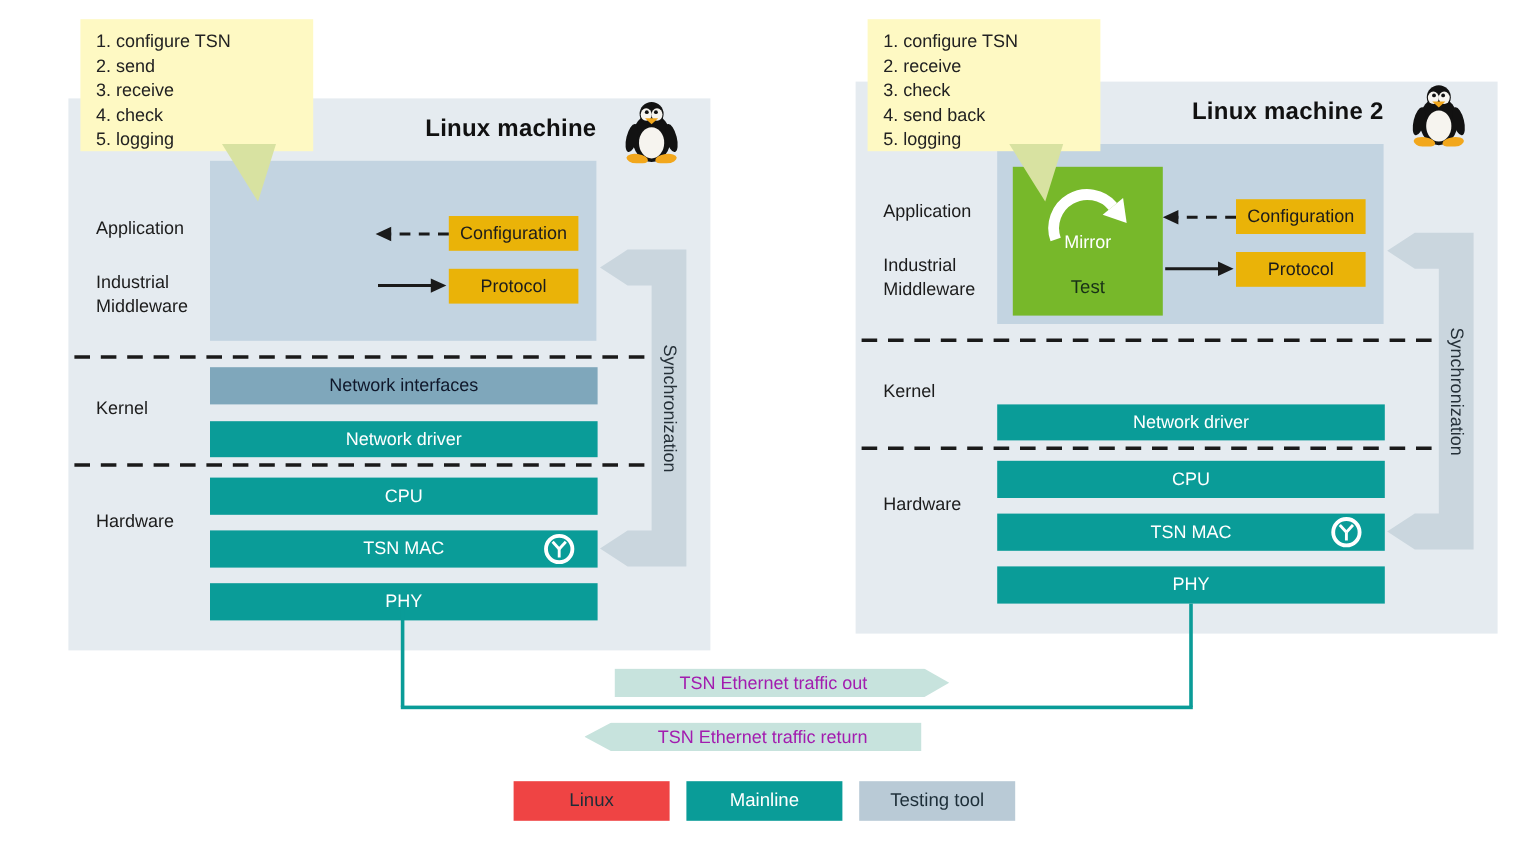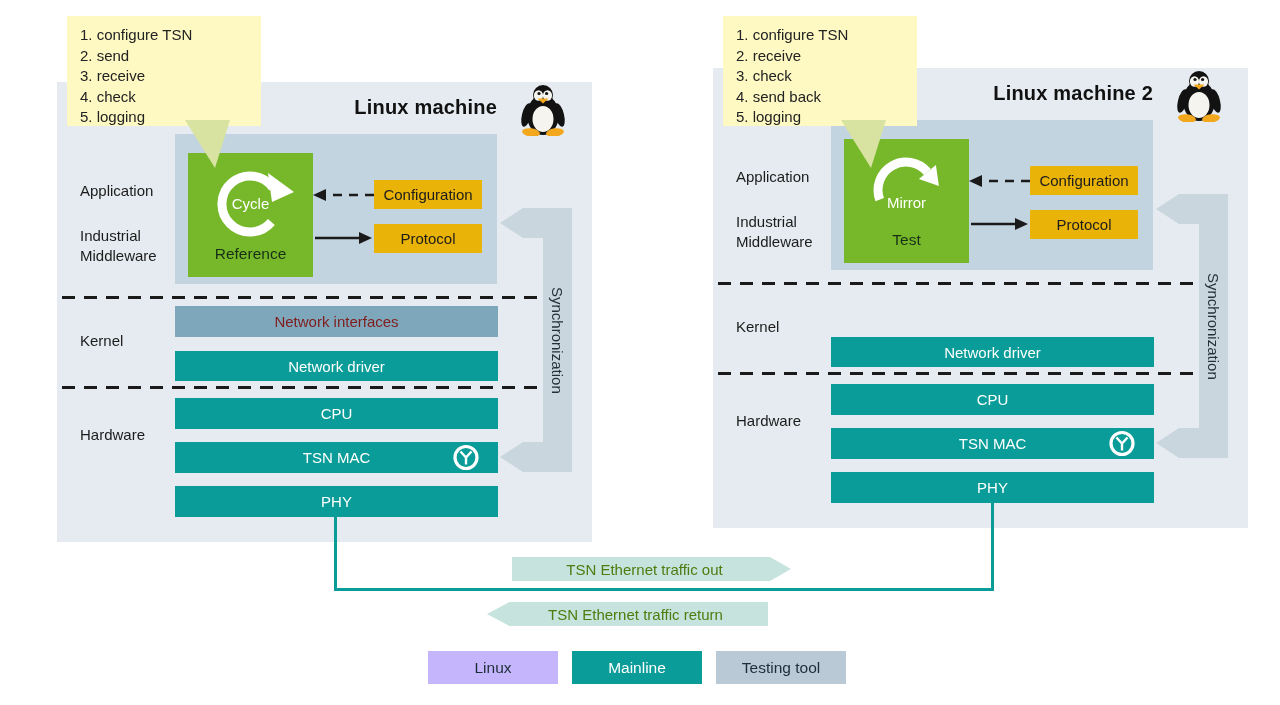--- a/index.html
+++ b/index.html
@@ -17,43 +17,43 @@
   .m0 .machine-title,.m1 .machine-title{top:14px;right:95px;}
   .app-panel{position:absolute;left:118px;top:52px;width:322px;height:150px;background:#c3d4e1;}
   .green-box{position:absolute;left:131px;top:71px;width:125px;height:124px;background:#77b82a;}
   .green-icon-label{position:absolute;left:0;top:42px;width:125px;text-align:center;color:#fff;font-size:15px;}
   .m1 .green-icon-label{top:55px;}
   .green-sub{position:absolute;left:0;top:92px;width:125px;text-align:center;color:#173017;font-size:15.5px;}
   .side-label{position:absolute;left:23px;font-size:15px;color:#1c1c1c;white-space:nowrap;}
   .white-box{position:absolute;left:317px;width:108px;height:29px;background:#eab308;
              display:flex;align-items:center;justify-content:center;font-size:15px;color:#1c1c1c;}
   .row{position:absolute;left:118px;width:323px;display:flex;align-items:center;justify-content:center;font-size:15px;}
-  .row-steel{background:#7fa7bb;color:#7f1d1d;}
+  .row-steel{background:#7fa7bb;color:#0f172a;}
   .row-teal{background:#0a9c98;color:#ffffff;}
   .overlay-svg{position:absolute;left:0;top:0;pointer-events:none;}
   .sync-label{position:absolute;left:486px;top:186px;width:29px;height:145px;
       writing-mode:vertical-rl;display:flex;align-items:center;justify-content:center;
       font-size:15px;color:#253038;}
 
   
   .callout{position:absolute;top:16px;width:194px;height:110px;background:#fef9c3;z-index:5;
            font-size:15px;line-height:20.5px;color:#222;padding:9px 0 0 13px;box-sizing:border-box;}
   .callout-tail{position:absolute;top:120px;z-index:5;}
 
   
   .wire{position:absolute;background:#0a9c98;}
   .traffic{position:absolute;background:#c7e3dd;height:24px;display:flex;align-items:center;
-           justify-content:center;font-size:15px;color:#4d7c0f;}
+           justify-content:center;font-size:15px;color:#a21caf;}
   .traffic-out{left:512px;top:557px;width:279px;clip-path:polygon(0 0,92.5% 0,100% 50%,92.5% 100%,0 100%);padding-right:14px;box-sizing:border-box;}
   .traffic-return{left:487px;top:602px;width:281px;clip-path:polygon(100% 0,8% 0,0 50%,8% 100%,100% 100%);padding-left:16px;box-sizing:border-box;}
 
   
   .legend-box{position:absolute;top:651px;width:130px;height:33px;display:flex;align-items:center;
               justify-content:center;font-size:15.5px;}
-  .legend-linux{left:428px;background:#c4b5fd;color:#1d2e38;}
+  .legend-linux{left:428px;background:#ef4444;color:#1d2e38;}
   .legend-chip{left:572px;background:#0a9c98;color:#ffffff;}
   .legend-test{left:716px;background:#b9cad6;color:#1d2e38;}
 </style>
 </head>
 <body>
 
 <div class="machine m0">
   <div class="machine-title" style="top:14px;">Linux machine</div>
 
   <svg class="abs" style="left:461px;top:2px;" width="50" height="52" viewBox="0 0 50 52">
@@ -72,28 +72,20 @@
   </svg>
 
   <div class="app-panel"></div>
 
   <div class="side-label" style="top:100px;">Application</div>
   <div class="side-label" style="top:145px;">Industrial</div>
   <div class="side-label" style="top:165px;">Middleware</div>
   <div class="side-label" style="top:250px;">Kernel</div>
   <div class="side-label" style="top:344px;">Hardware</div>
 
-  <div class="green-box">
-    <svg class="abs" style="left:0;top:0;" width="125" height="100" viewBox="0 0 125 100">
-      <path d="M 83.4 69 A 28 28 0 1 1 84.9 34.9" fill="none" stroke="#ffffff" stroke-width="9"></path>
-      <polygon points="80,20 84,49 106,39" fill="#ffffff"></polygon>
-    </svg>
-    <div class="green-icon-label">Cycle</div>
-    <div class="green-sub">Reference</div>
-  </div>
 
   <div class="white-box" style="top:98px;">Configuration</div>
   <div class="white-box" style="top:142px;">Protocol</div>
 
   <div class="row row-steel" style="top:224px;height:31px;">Network interfaces</div>
   <div class="row row-teal" style="top:269px;height:30px;">Network driver</div>
   <div class="row row-teal" style="top:316px;height:31px;">CPU</div>
   <div class="row row-teal" style="top:360px;height:31px;">TSN MAC</div>
   <div class="row row-teal" style="top:404px;height:31px;">PHY</div>
 

